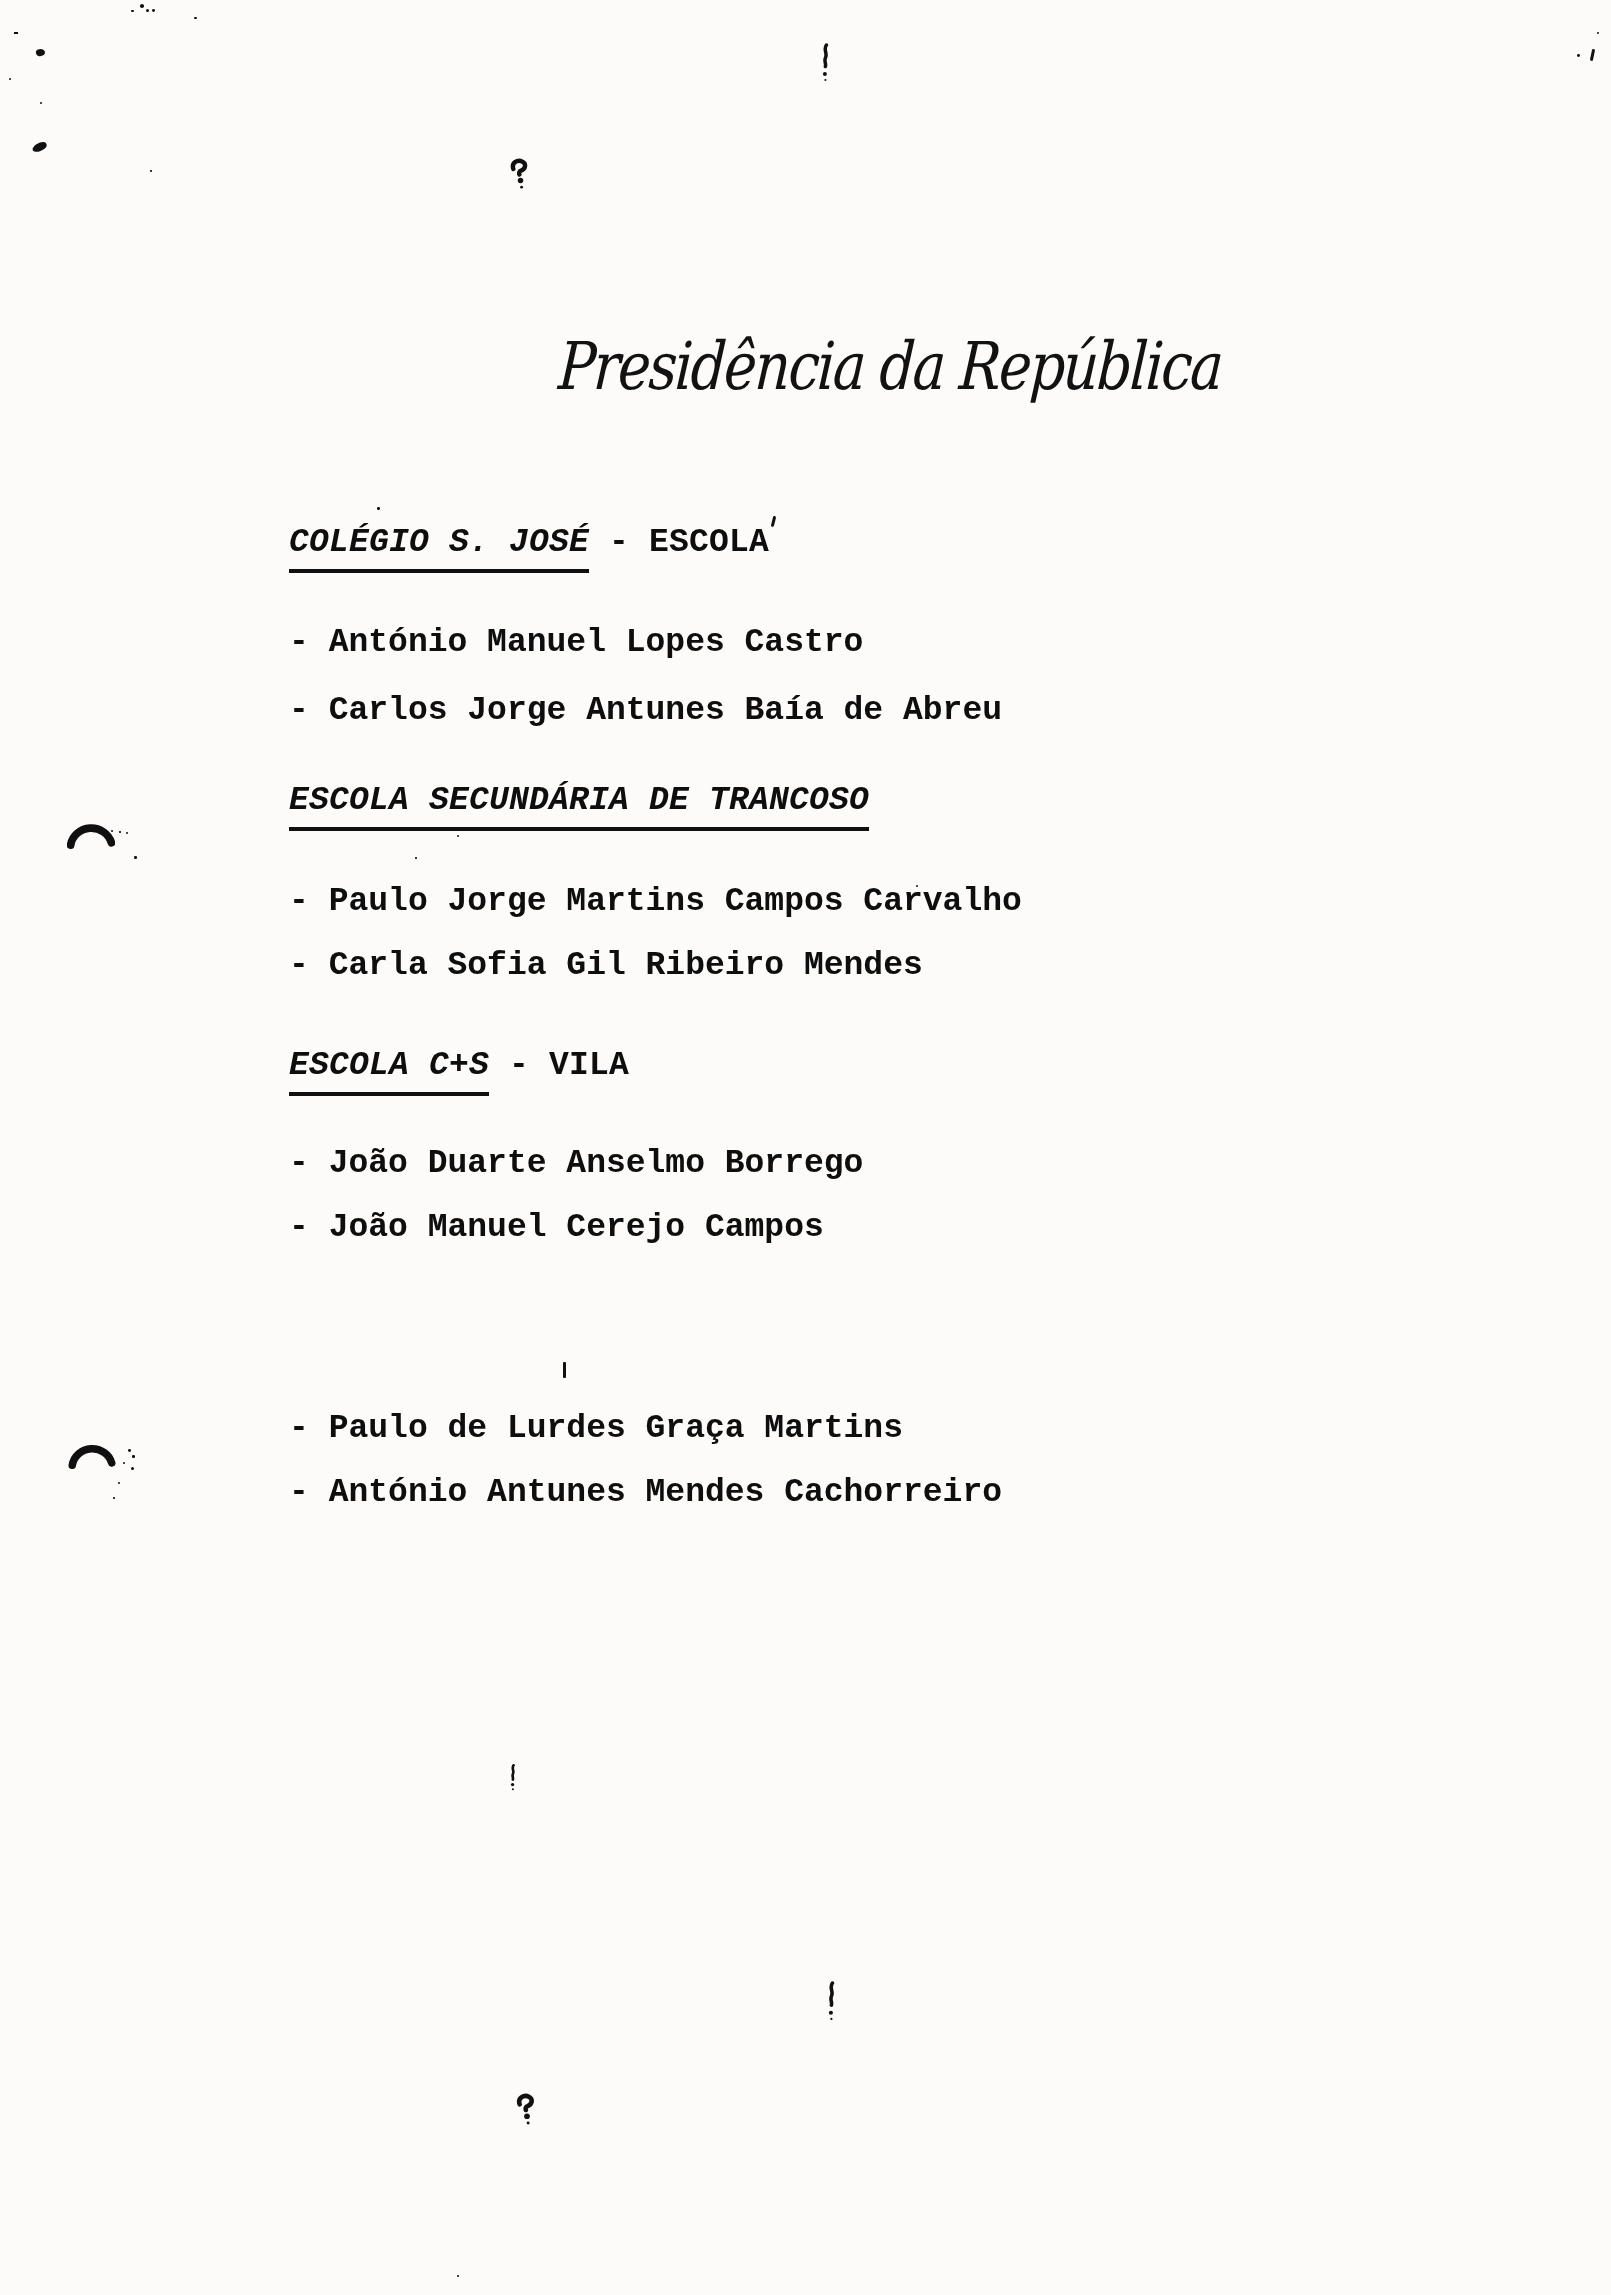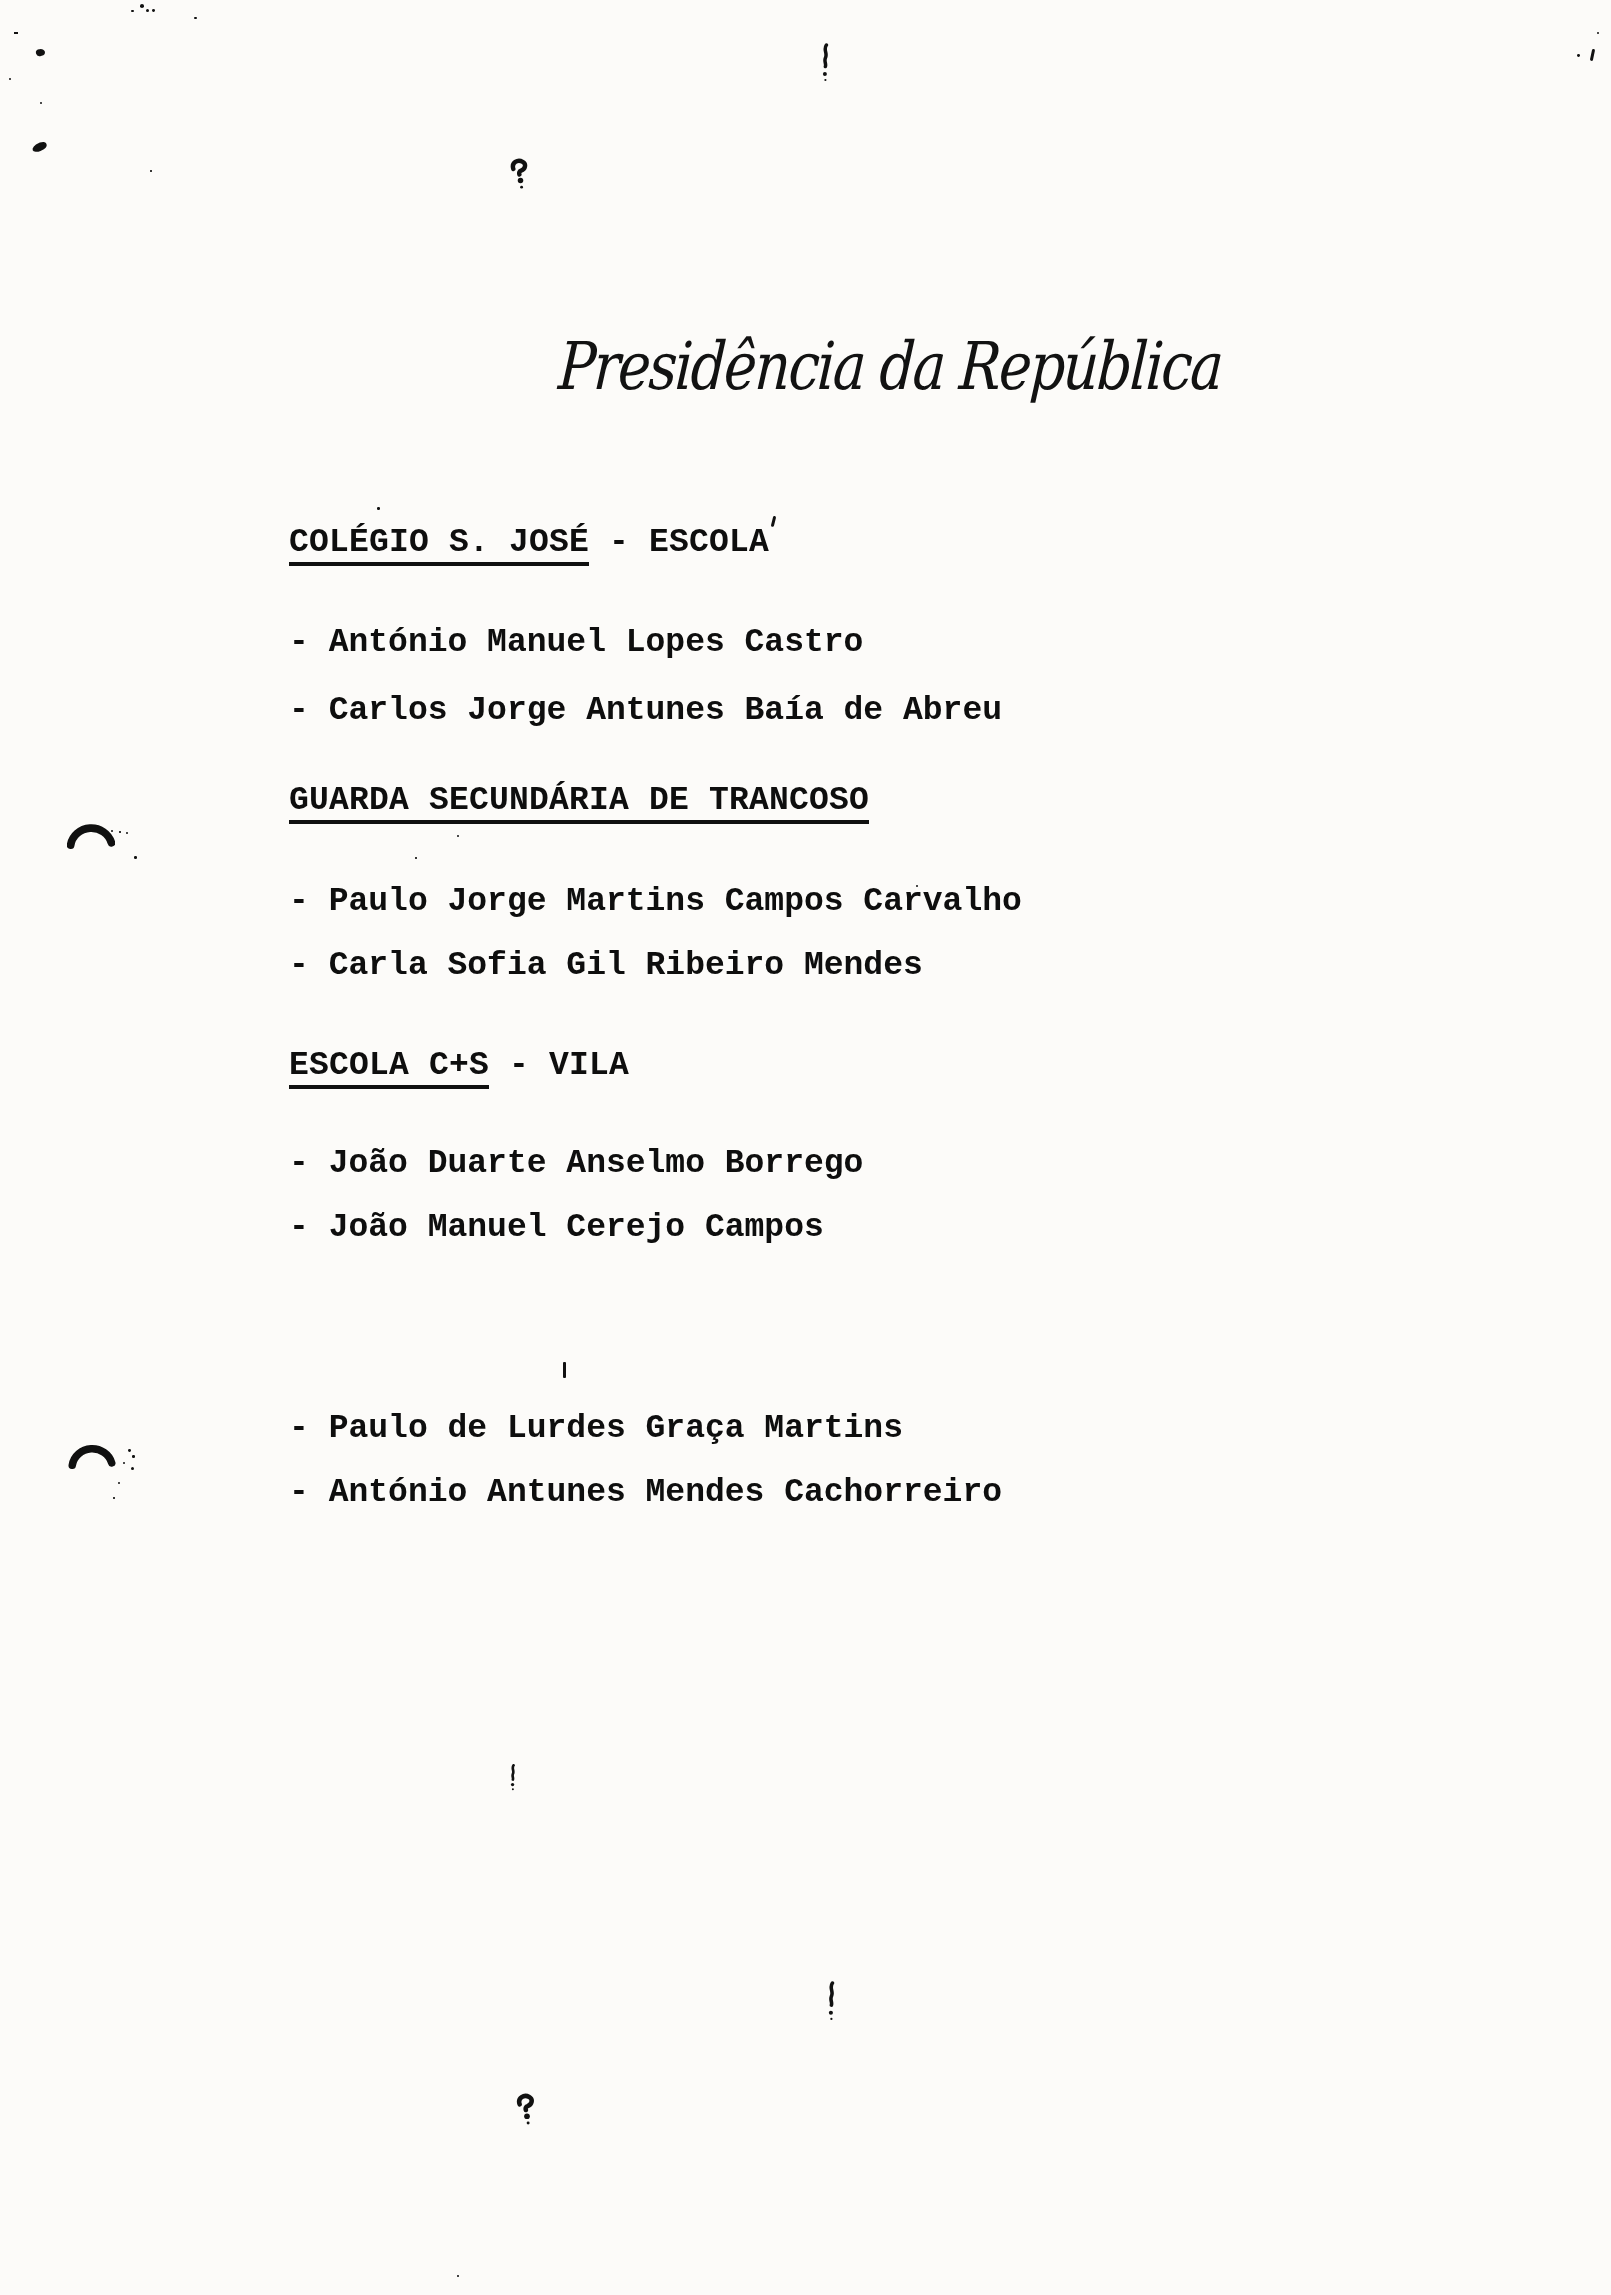--- a/index.html
+++ b/index.html
@@ -29,21 +29,22 @@
     position:absolute;
     left:289px;
     font-size:33px;
     font-weight:700;
     line-height:1.15;
     letter-spacing:0.2px;
     white-space:nowrap;
   }
   .heading .u{
     border-bottom:4.9px solid #101010;
-    padding-bottom:1px;
+    padding-bottom:8px;
+    font-style:italic;
   }
   
   .item{
     position:absolute;
     left:289px;
     display:flex;
     font-size:33px;
     font-weight:700;
     line-height:1.1;
     white-space:nowrap;
@@ -67,21 +68,21 @@
 
   <div class="item" style="top:625px;">
     <span class="dash">-</span>
     <span class="name">António Manuel Lopes Castro</span>
   </div>
   <div class="item" style="top:693px;">
     <span class="dash">-</span>
     <span class="name">Carlos Jorge Antunes Baía de Abreu</span>
   </div>
 
-  <div class="heading" style="top:782px;"><span class="u">GUARDA SECUNDÁRIA DE TRANCOSO</span><span></span></div>
+  <div class="heading" style="top:782px;"><span class="u">ESCOLA SECUNDÁRIA DE TRANCOSO</span><span></span></div>
 
   <div class="item" style="top:884px;">
     <span class="dash">-</span>
     <span class="name">Paulo Jorge Martins Campos Carvalho</span>
   </div>
   <div class="item" style="top:948px;">
     <span class="dash">-</span>
     <span class="name">Carla Sofia Gil Ribeiro Mendes</span>
   </div>
 

